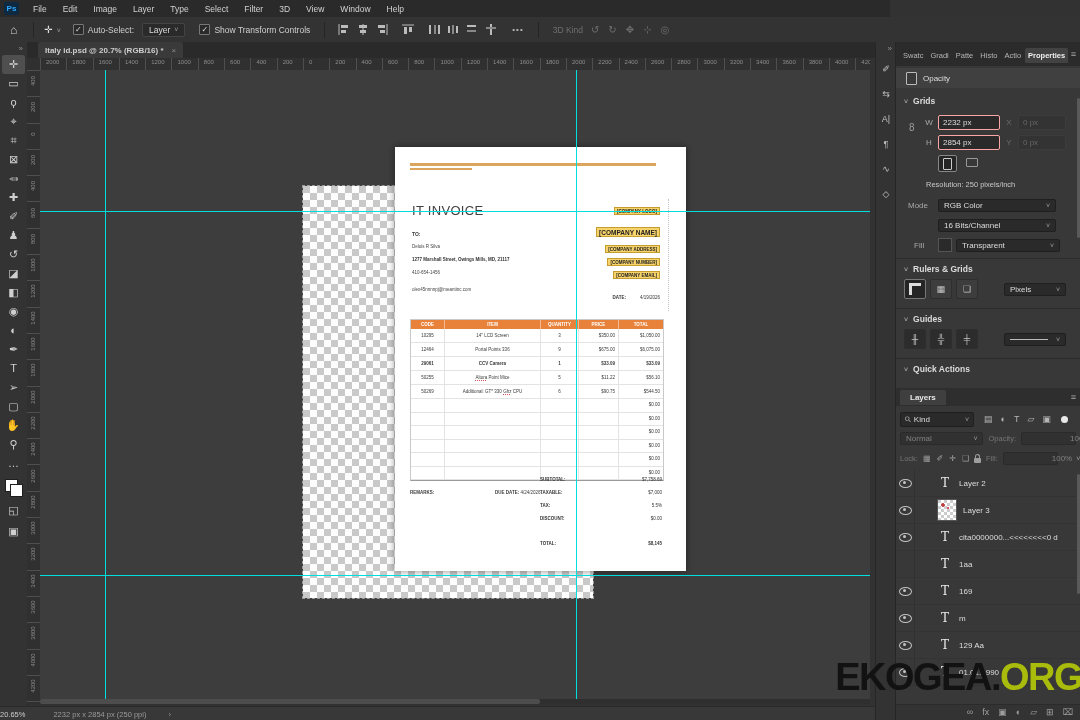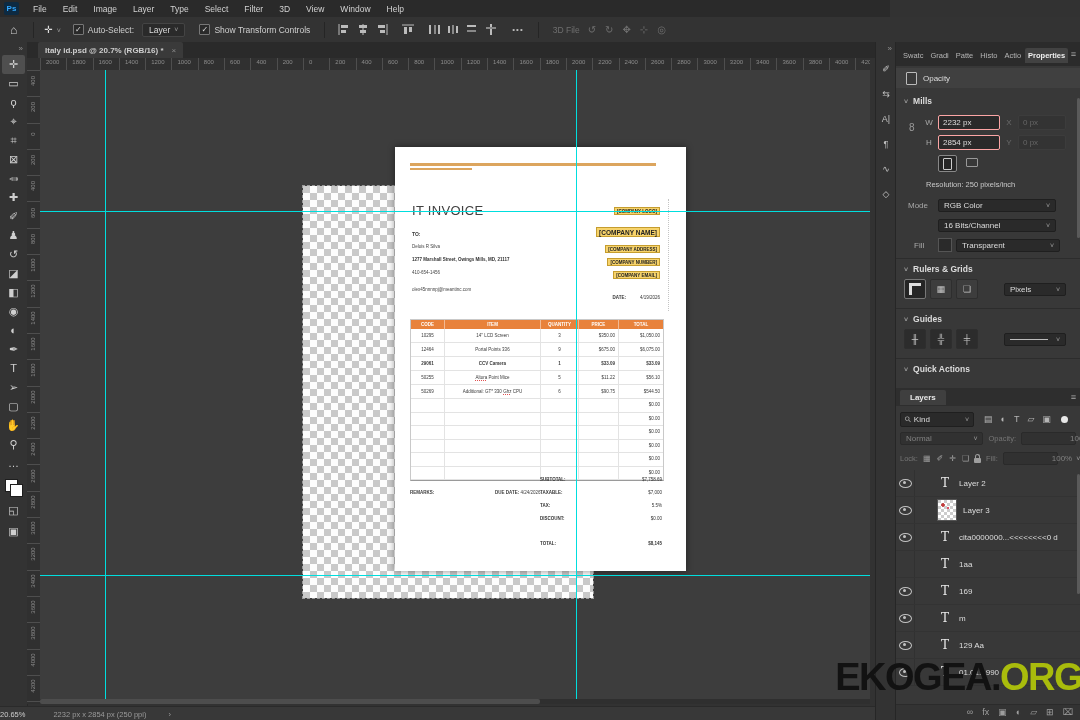--- a/index.html
+++ b/index.html
@@ -278,21 +278,21 @@
           <rect x="1" y="1" width="9" height="2" fill="#bbb"></rect>
           <rect x="1" y="6" width="9" height="2" fill="#888"></rect>
         </svg>
       <svg width="12" height="11">
           <rect x="5" y="0" width="2" height="11" fill="#bbb"></rect>
           <rect x="1" y="3" width="10" height="2" fill="#888"></rect>
         </svg>
     </span>
     <span class="ob-more">•••</span>
     <span class="ob-sep"></span>
-    <span class="ob-3dlabel">3D File</span>
+    <span class="ob-3dlabel">3D Kind</span>
     <span class="ob-3dicons">
         <span class="dimicon">↺</span>
         <span class="dimicon">↻</span>
         <span class="dimicon">✥</span>
         <span class="dimicon">⊹</span>
         <span class="dimicon">◎</span>
       </span>
   </div>
 
   <div class="toolbar">
@@ -617,21 +617,21 @@
         </span>
       <span class="pmenu">≡</span>
     </div>
     <div class="docrow">
       <span class="docicon"></span>
       <span>Opacity</span>
     </div>
 
     <div class="sectitle" style="top:54px;">
       <span class="chev2">˅</span>
-      <span>Mills</span>
+      <span>Grids</span>
     </div>
     <span class="link8">8</span>
     <div class="prow" style="top:73px;">
       <span class="plabel">W</span>
       <span class="pfield">
           <span>2232 px</span>
         </span>
       <span class="plabel dis">X</span>
       <span class="pfield dis xs">
           <span>0 px</span>

